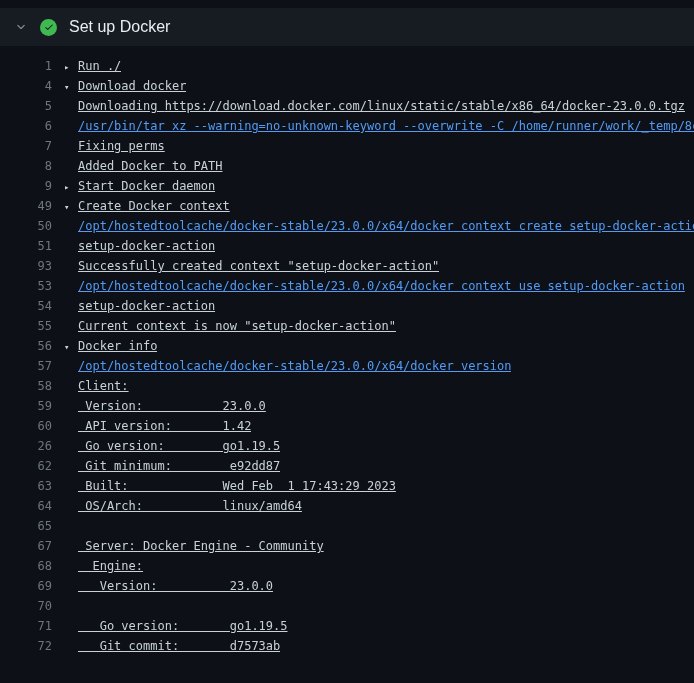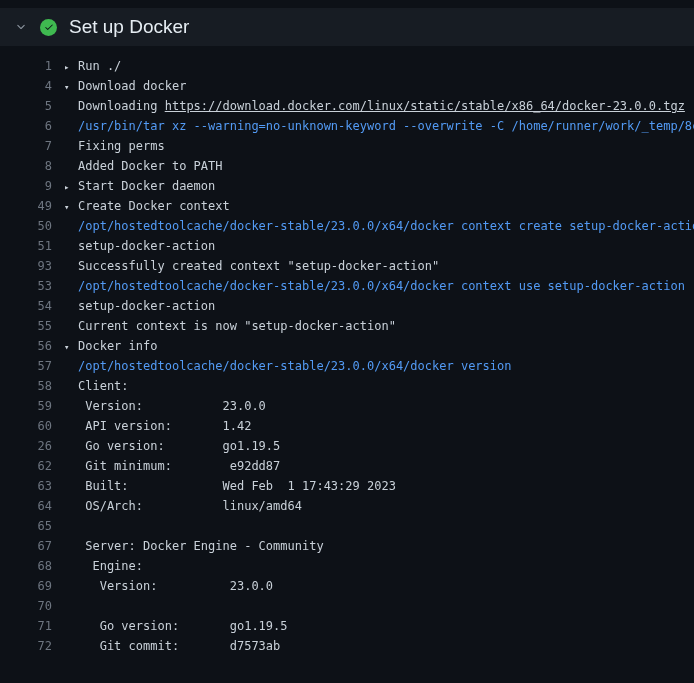--- a/index.html
+++ b/index.html
@@ -37,21 +37,21 @@
     height: 17px;
     border-radius: 50%;
     background: #3fb950;
     display: inline-flex;
     align-items: center;
     justify-content: center;
   }
   .status-circle svg { display: block; }
   .step-title {
     color: #e6edf3;
-    font-size: 19px;
+    font-size: 16px;
     font-weight: 400;
   }
   .log-area {
     padding-top: 10px;
     background: #0d1117;
     font-family: "DejaVu Sans Mono", "Liberation Mono", monospace;
     font-size: 12px;
   }
   .row {
     height: 20px;
@@ -65,20 +65,21 @@
     color: #6e7681;
     user-select: none;
     cursor: pointer;
     padding-right: 0;
   }
   .content {
     margin-left: 12px;
     color: #c9d1d9;
     padding-left: 14px;
     overflow: hidden;
+    text-decoration: underline;
   }
   .row.group .content { padding-left: 0; cursor: pointer; }
   .arrow {
     display: inline-block;
     width: 14px;
     color: #c9d1d9;
     font-size: 9px;
   }
   .cmd { color: #539bf5; }
   .loglink {

